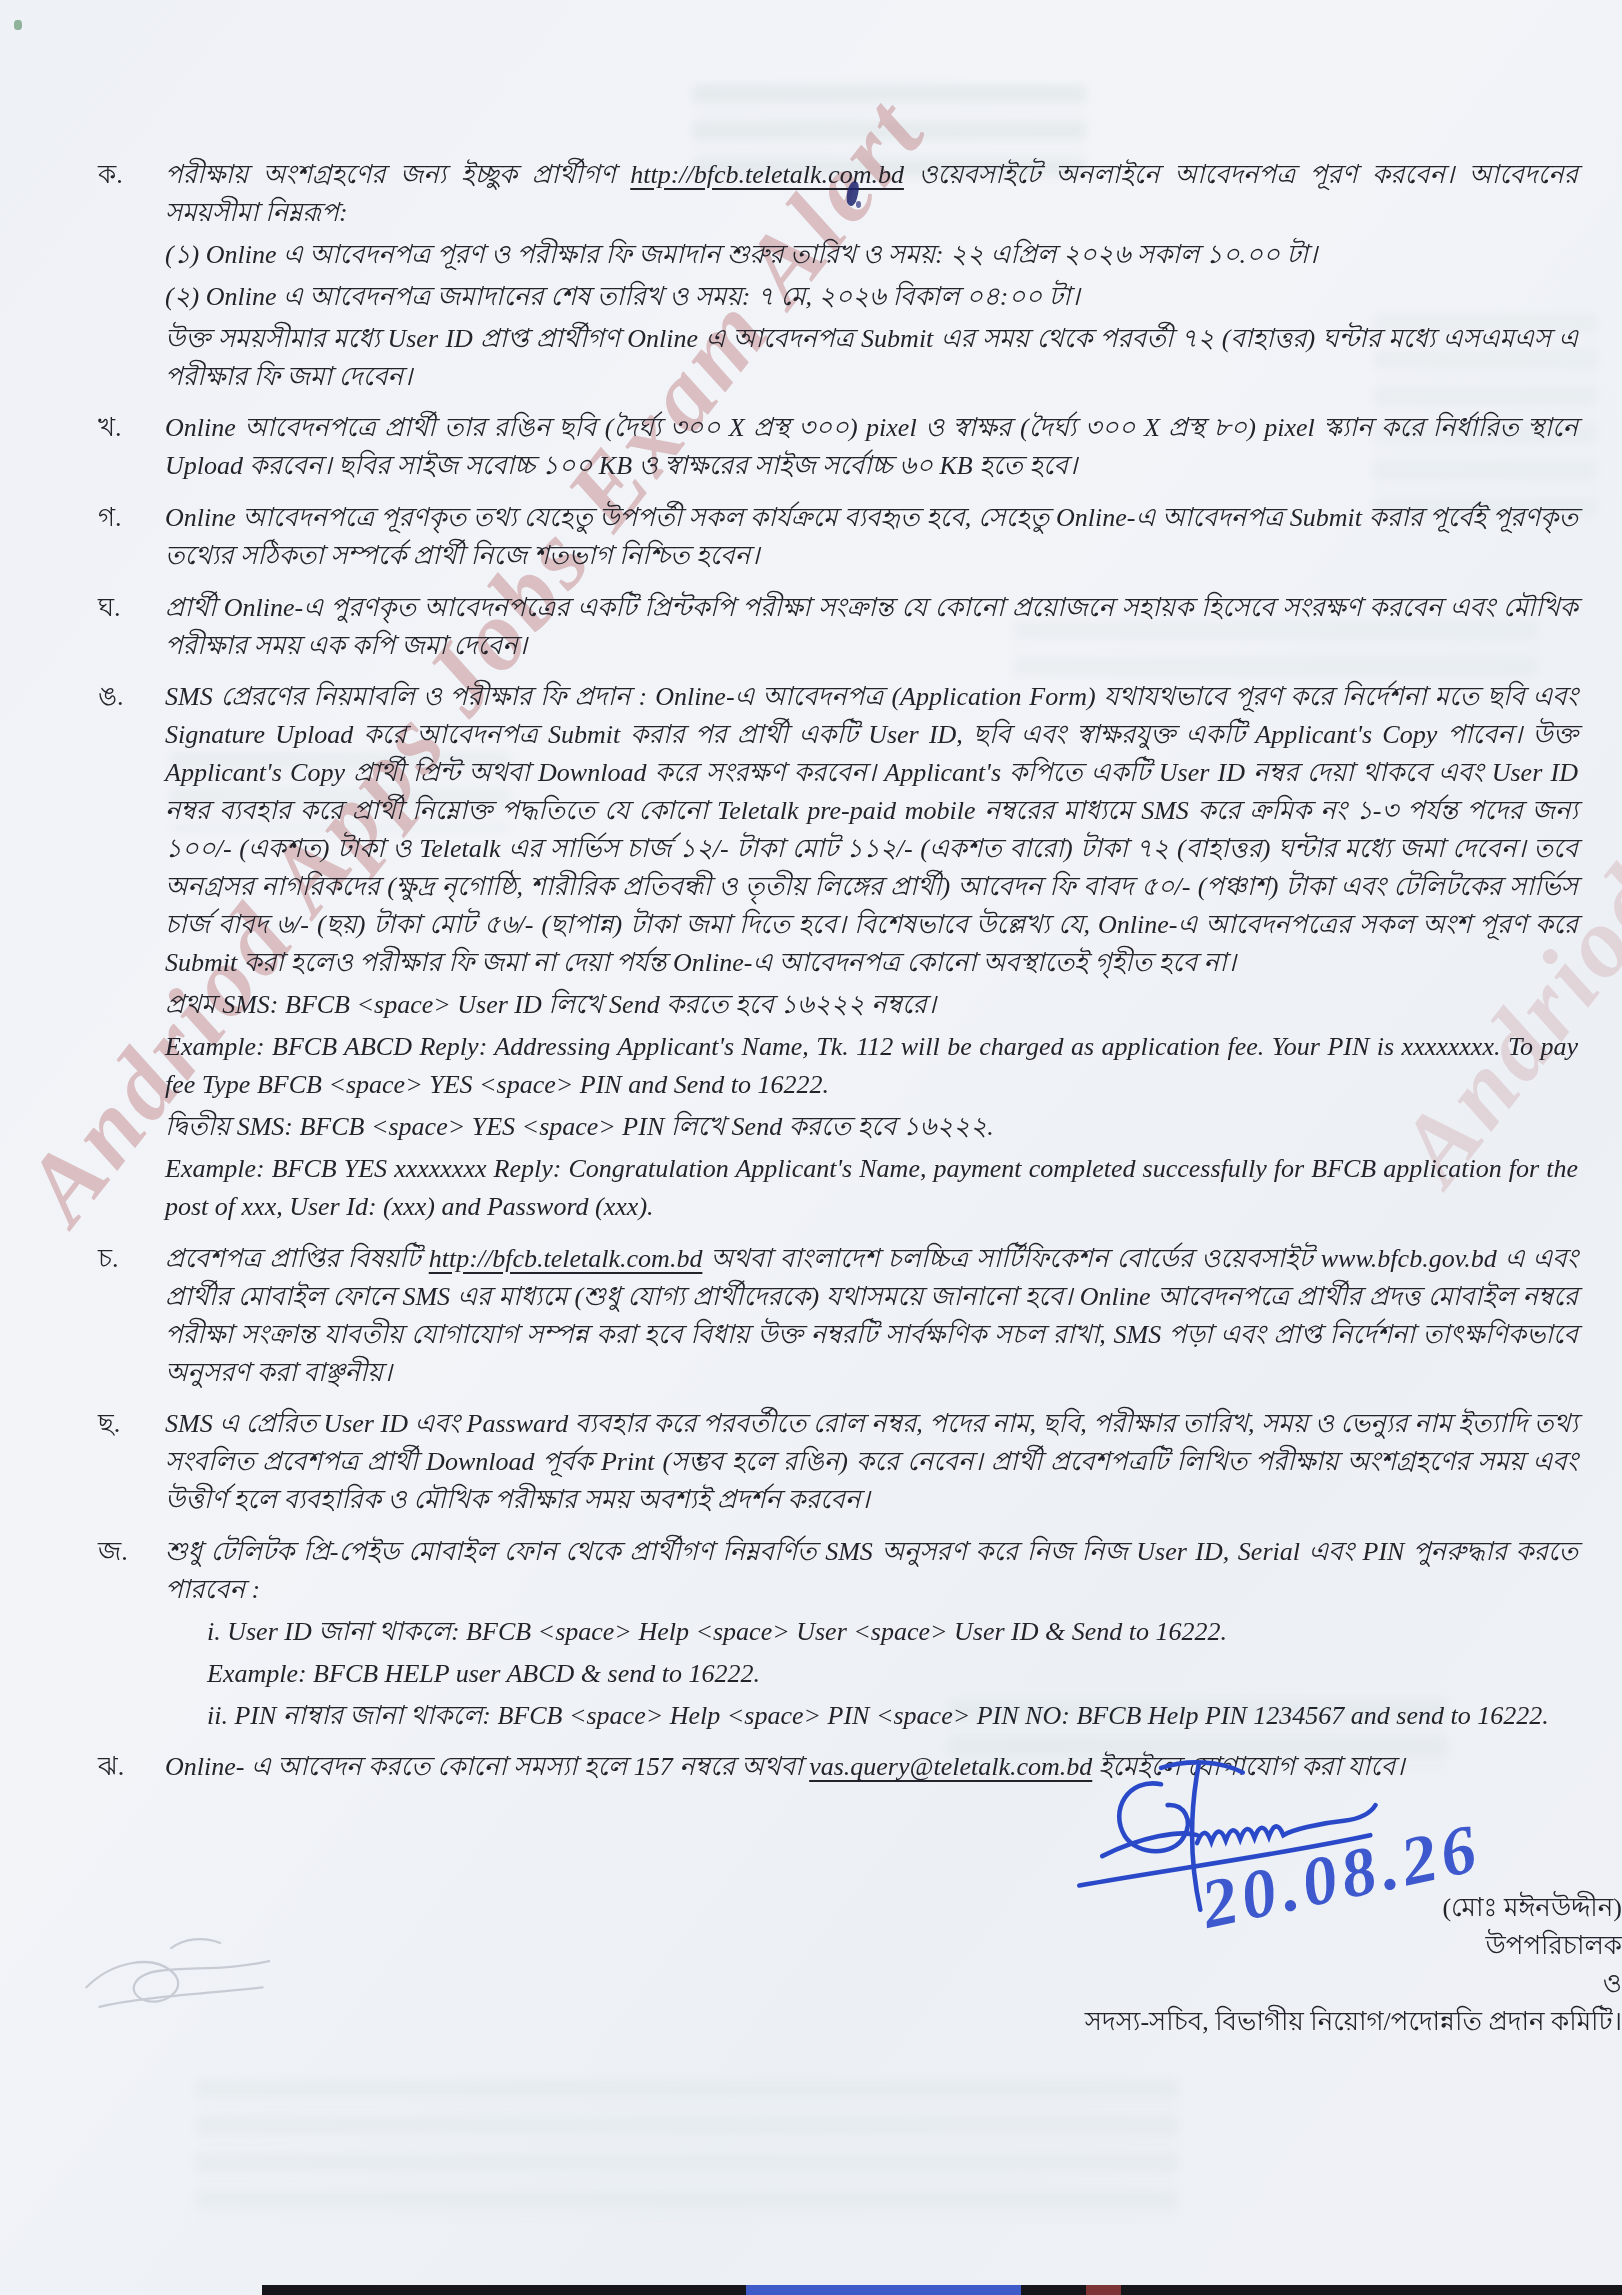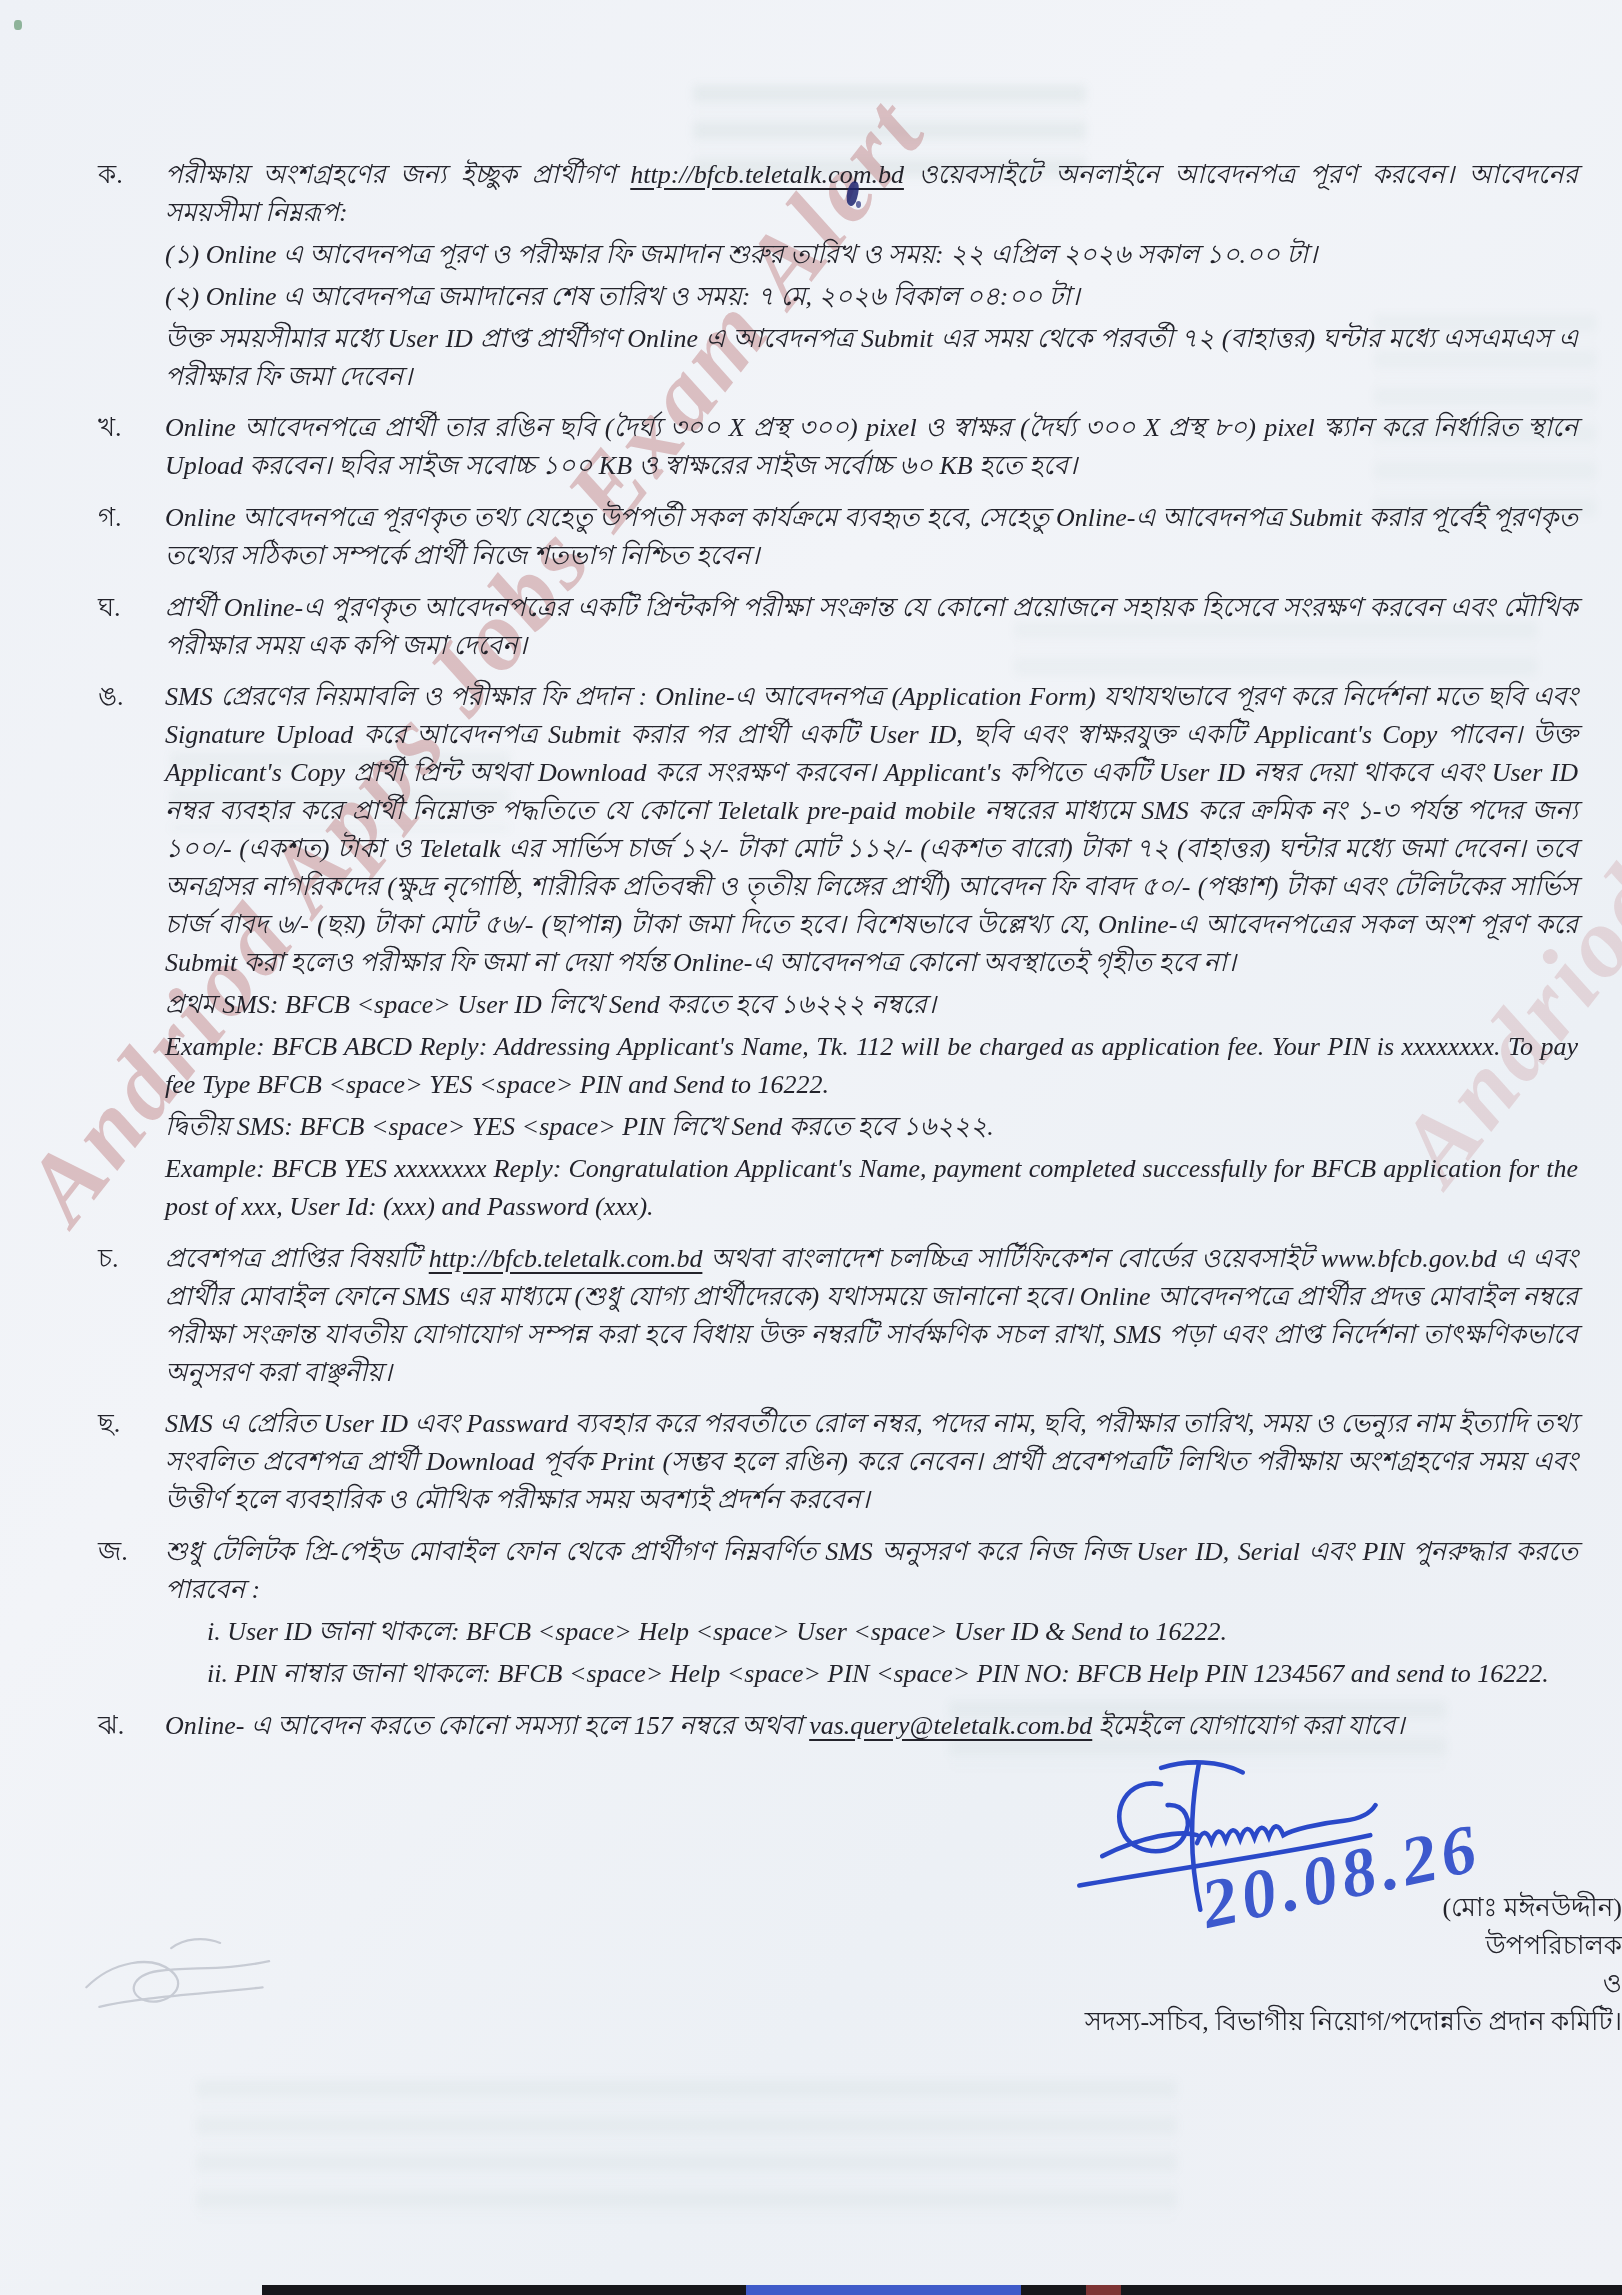--- a/index.html
+++ b/index.html
@@ -109,20 +109,21 @@
           <div class="item-label">ছ.</div>
           <div class="item-body">
             <p class="para"><span>SMS এ প্রেরিত User ID এবং Passward ব্যবহার করে পরবর্তীতে রোল নম্বর, পদের নাম, ছবি, পরীক্ষার তারিখ, সময় ও ভেন্যুর নাম ইত্যাদি তথ্য সংবলিত প্রবেশপত্র প্রার্থী Download পূর্বক Print (সম্ভব হলে রঙিন) করে নেবেন। প্রার্থী প্রবেশপত্রটি লিখিত পরীক্ষায় অংশগ্রহণের সময় এবং উত্তীর্ণ হলে ব্যবহারিক ও মৌখিক পরীক্ষার সময় অবশ্যই প্রদর্শন  করবেন।</span></p>
           </div>
         </div>
         <div class="item">
           <div class="item-label">জ.</div>
           <div class="item-body">
             <p class="para"><span>শুধু টেলিটক প্রি-পেইড মোবাইল ফোন থেকে প্রার্থীগণ নিম্নবর্ণিত SMS অনুসরণ করে নিজ নিজ User ID, Serial এবং PIN পুনরুদ্ধার করতে পারবেন :</span></p>
             <p class="para indent"><span>i.    User ID জানা থাকলে: BFCB &lt;space&gt; Help &lt;space&gt; User &lt;space&gt; User ID &amp; Send to 16222.</span></p>
+            <p class="para indent"><span>Example: BFCB HELP user ABCD &amp; send to 16222.</span></p>
             <p class="para indent"><span>ii. PIN নাম্বার জানা থাকলে: BFCB &lt;space&gt; Help &lt;space&gt; PIN &lt;space&gt; PIN NO: BFCB Help PIN 1234567 and send to 16222.</span></p>
           </div>
         </div>
         <div class="item">
           <div class="item-label">ঝ.</div>
           <div class="item-body">
             <p class="para"><span>Online- এ আবেদন করতে কোনো সমস্যা হলে 157 নম্বরে অথবা </span><span class="u">vas.query@teletalk.com.bd</span><span> ইমেইলে যোগাযোগ করা যাবে।</span></p>
           </div>
         </div>
       </div>

